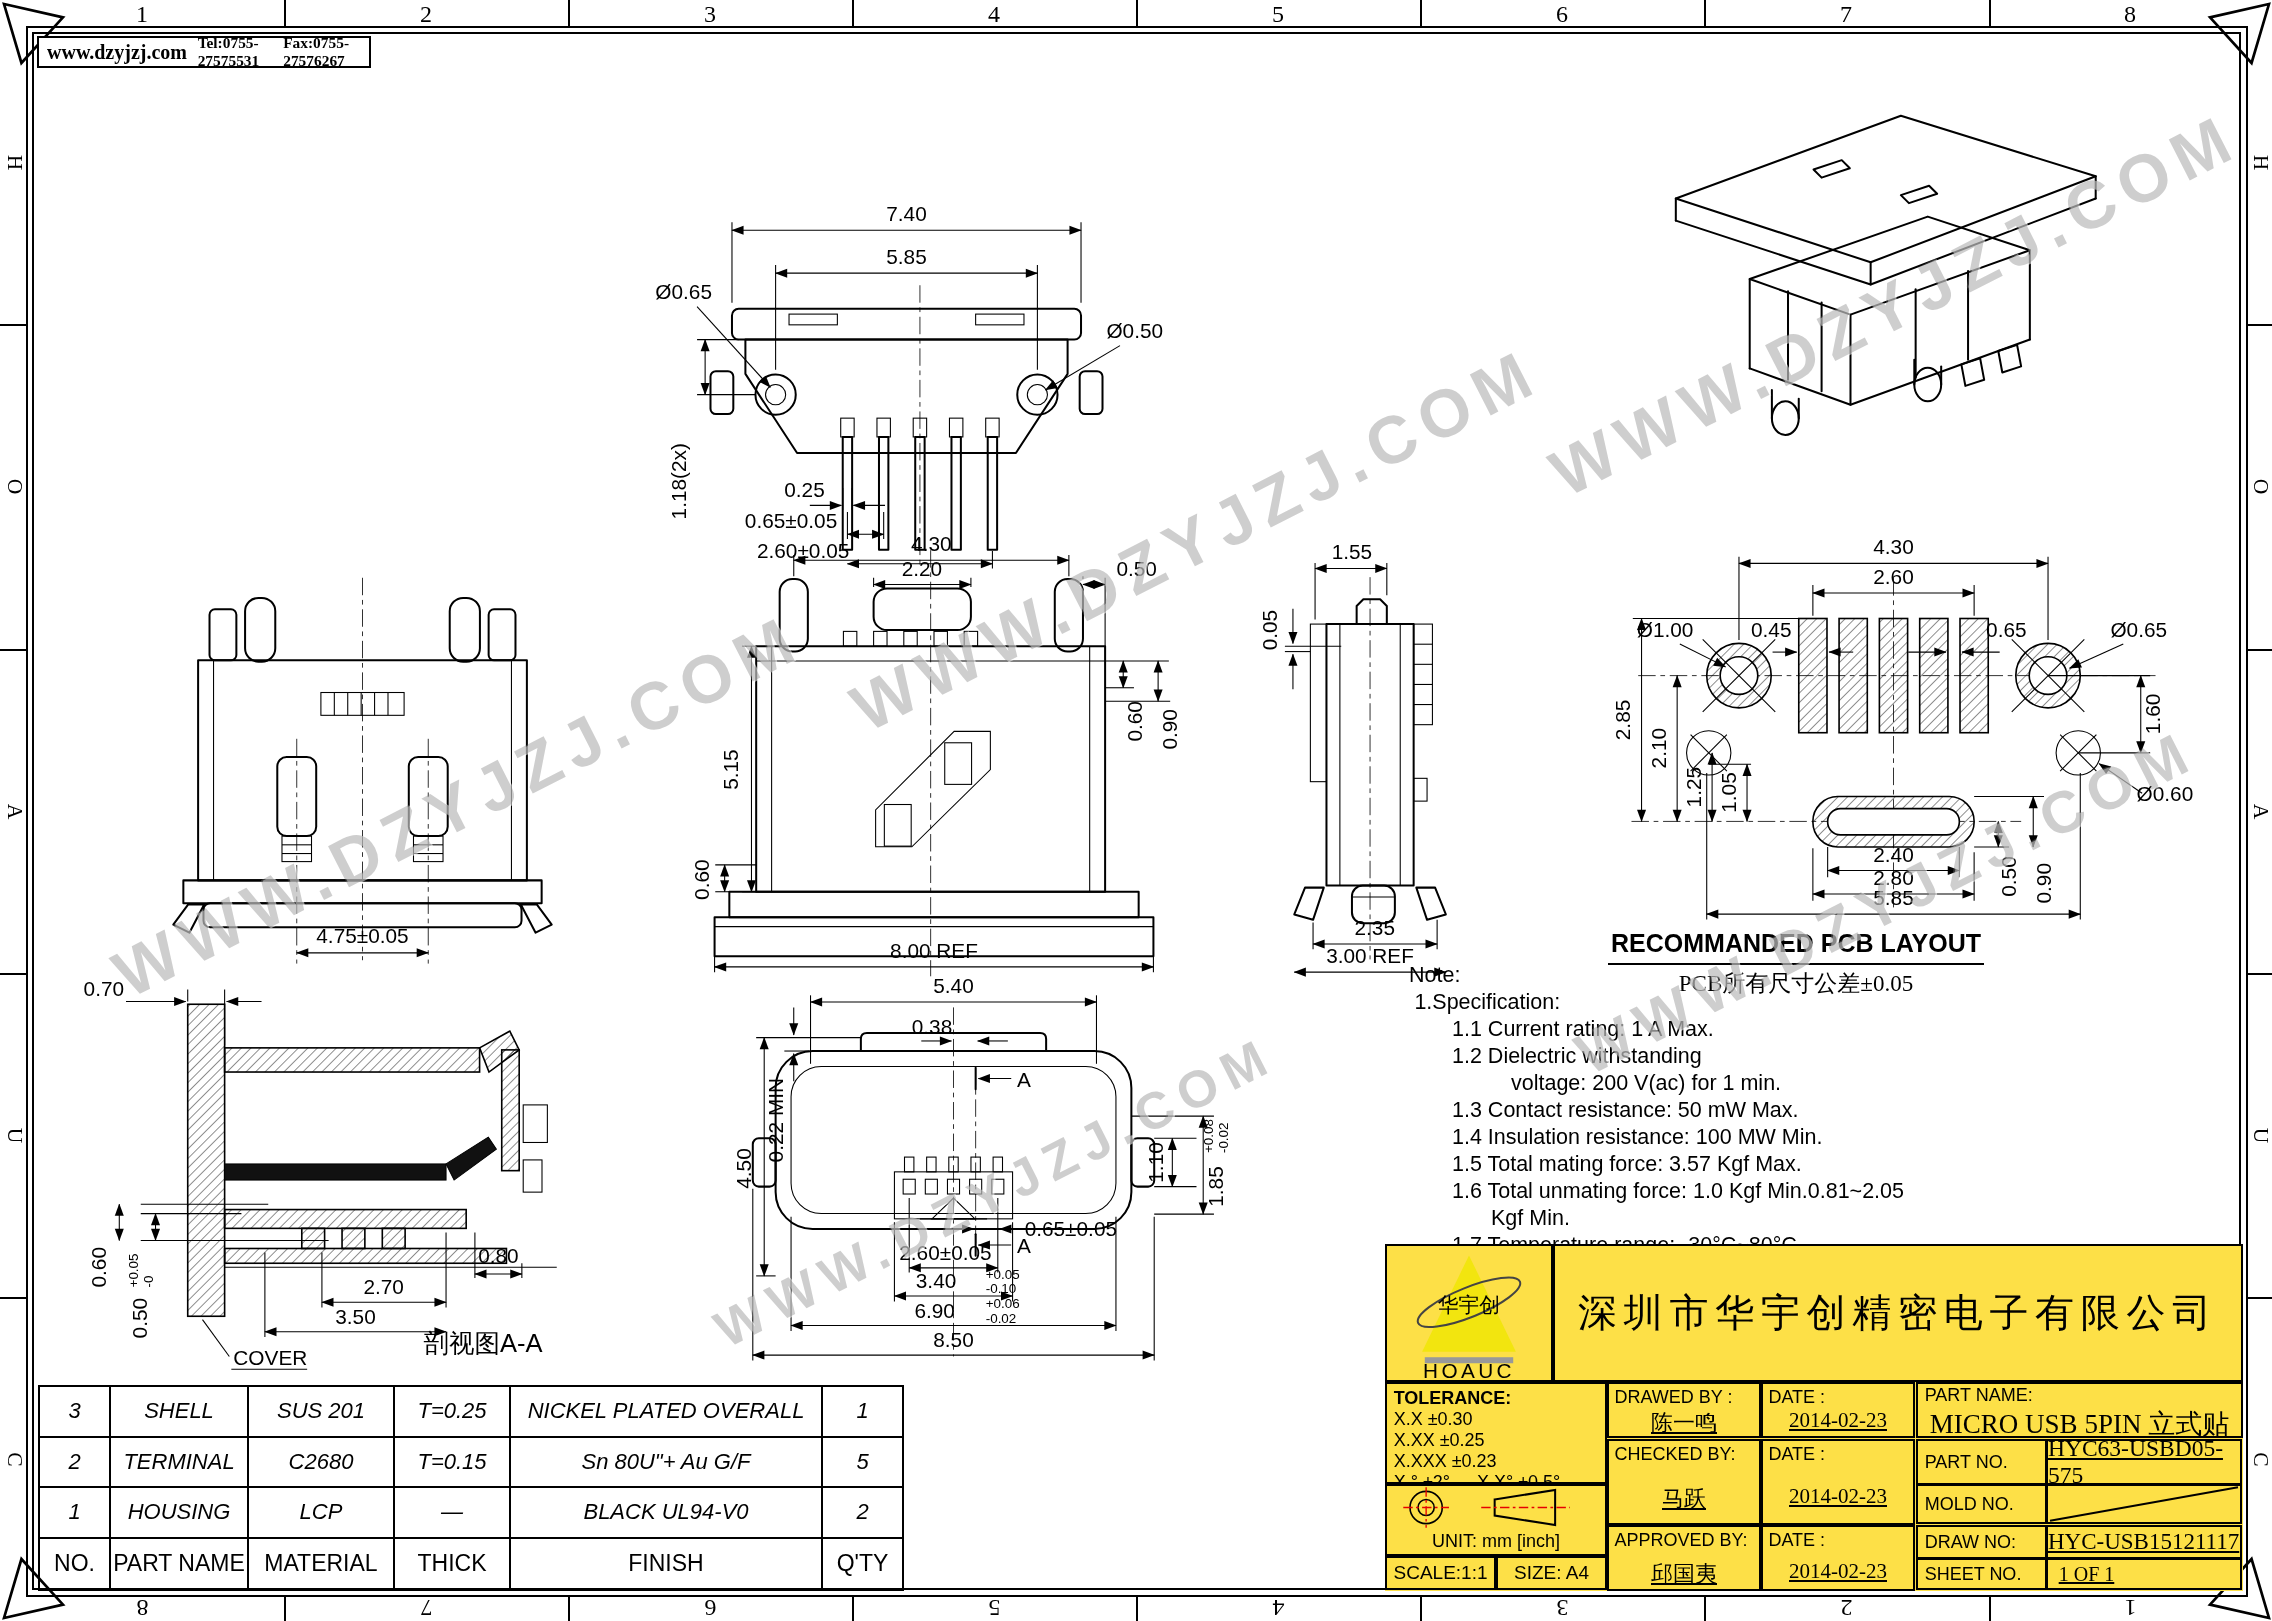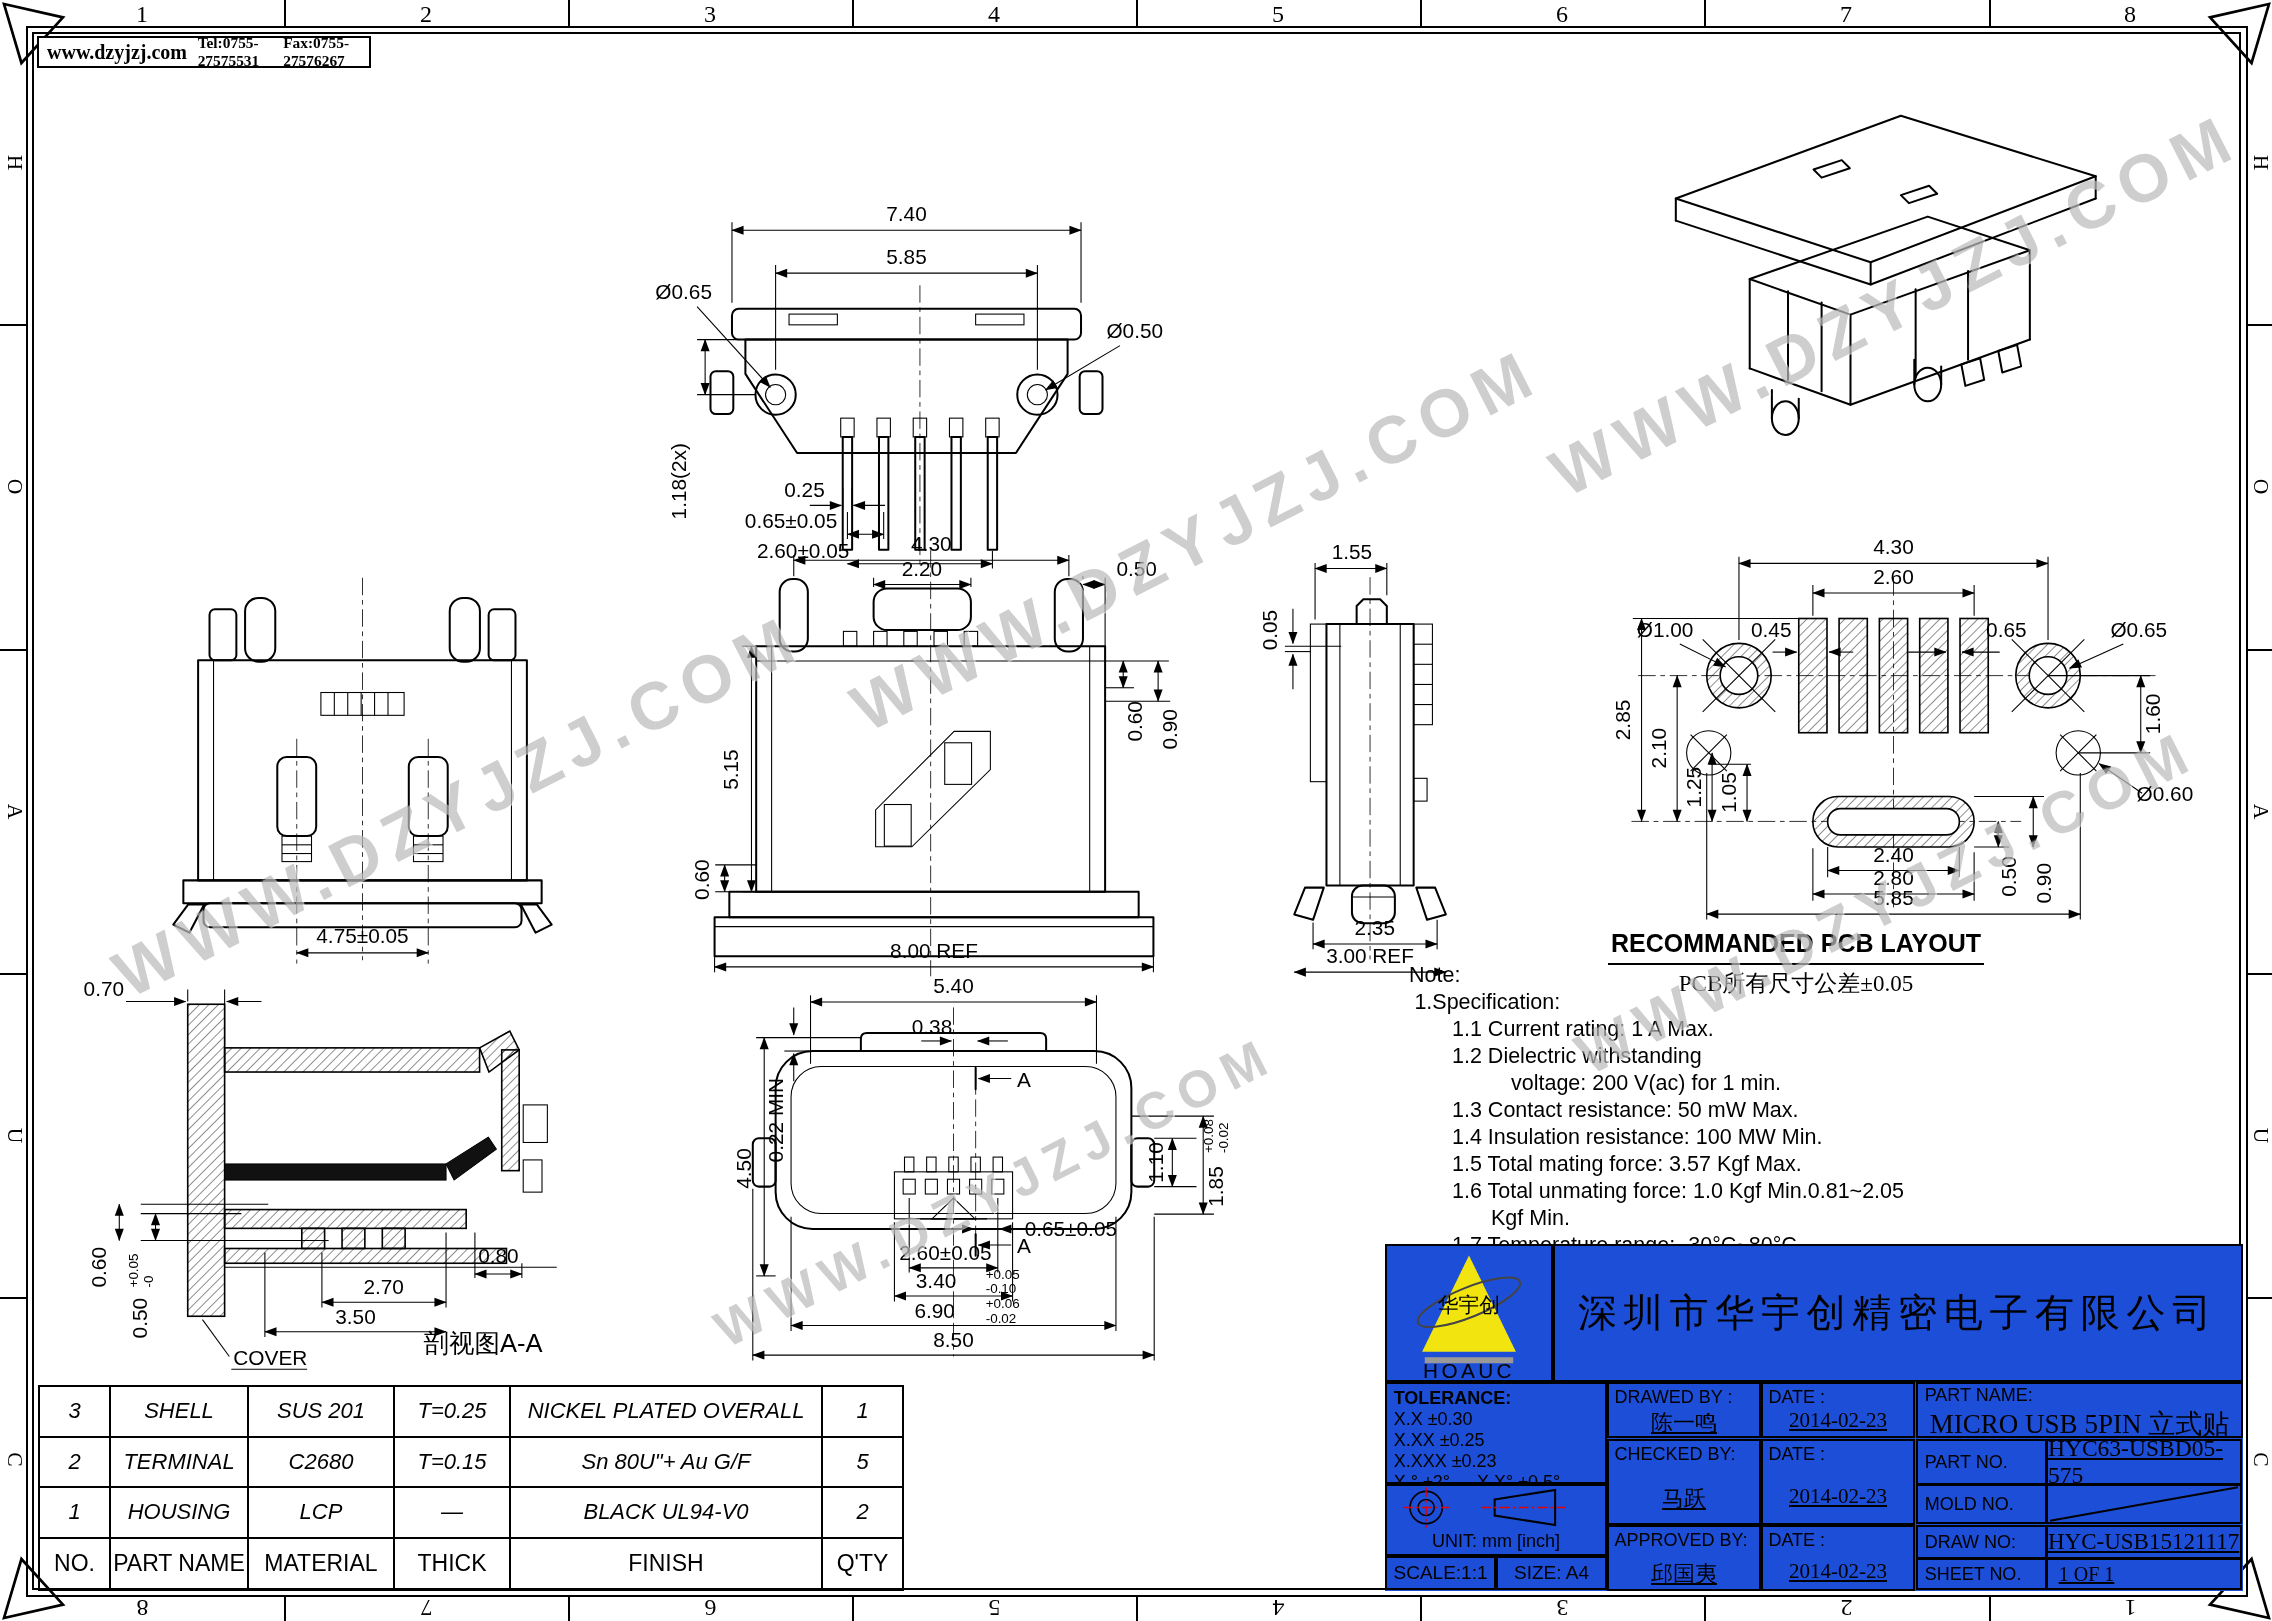--- a/index.html
+++ b/index.html
@@ -46,21 +46,21 @@
   #notes{position:absolute;left:1409px;top:962px;width:658px;font:400 21.5px "Liberation Sans",sans-serif;line-height:27px;}
   #notes .i1{padding-left:5.4px;}
   #notes .i2{padding-left:43px;}
   #notes .i3{padding-left:102px;}
   #notes .i4{padding-left:82px;}
   
   #ptable{position:absolute;left:38px;top:1385px;width:863px;height:206px;border-collapse:collapse;table-layout:fixed;}
   #ptable td{border:2px solid #000;text-align:center;font:italic 400 22px "Liberation Sans",sans-serif;overflow:hidden;}
   #ptable tr.hd td{font-style:normal;font-size:23px;}
   
-  #tblock{position:absolute;left:1385px;top:1244px;width:858px;height:347px;background:#1d4ed8;}
+  #tblock{position:absolute;left:1385px;top:1244px;width:858px;height:347px;background:#fde047;}
   #tblock .cell{position:absolute;border:2px solid #000;box-sizing:border-box;overflow:hidden;}
   .lab{font:400 18px "Liberation Sans",sans-serif;}
   .val-serif{font:400 24px "Liberation Serif",serif;text-decoration:underline;}
   #companyName{display:flex;align-items:center;justify-content:center;
                font:400 39px "Liberation Serif",serif;letter-spacing:6.7px;}
   #partNameVal{font:400 27px "Liberation Serif",serif;}
 </style>
 </head>
 <body>
 

